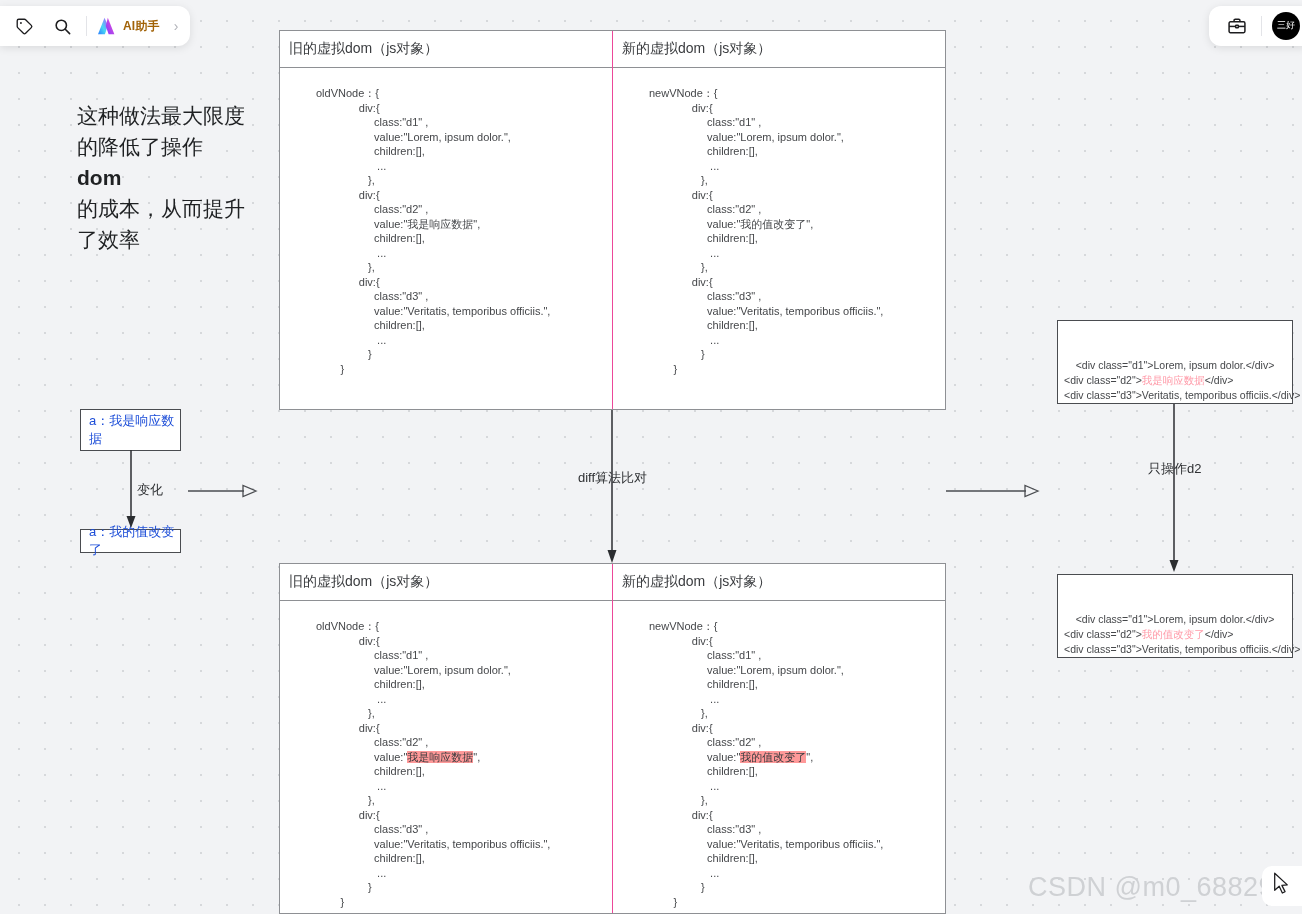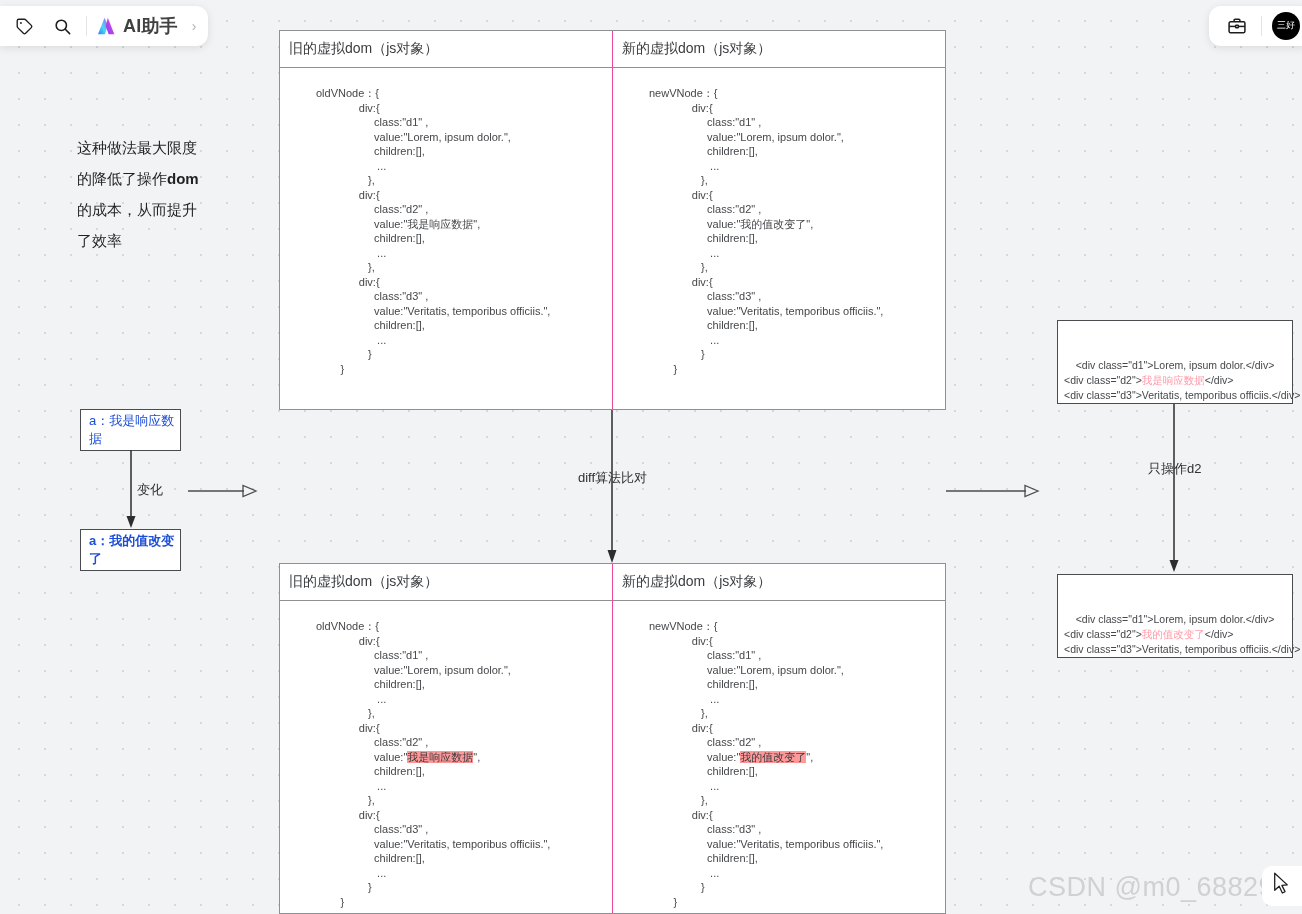--- a/index.html
+++ b/index.html
@@ -25,21 +25,21 @@
     display: flex; align-items: center;
     background: #ffffff;
     border-radius: 0 12px 12px 0;
     box-shadow: 0 2px 8px rgba(0,0,0,0.10);
     padding: 0 12px 0 10px;
   }
   .tl-ico { width: 28px; height: 28px; display: flex; align-items: center; justify-content: center; cursor: pointer; }
   .tl-div { width: 1px; height: 20px; background: #e3e4e8; margin: 0 10px; }
   .ai-group { display: flex; align-items: center; gap: 6px; cursor: pointer; }
   .ai-logo { width: 20px; height: 18px; }
-  .ai-label { font-size: 18px; font-weight: bold; color: #404040; letter-spacing: .2px; }
+  .ai-label { font-size: 12px; font-weight: bold; color: #a16207; letter-spacing: .2px; }
   .ai-chev { color: #b0b2b8; font-size: 14px; margin-left: 8px; }
 
   
   .tr-bar {
     position: absolute; right: -4px; top: 6px;
     height: 40px;
     display: flex; align-items: center;
     background: #ffffff;
     border-radius: 12px 0 0 12px;
     box-shadow: 0 2px 8px rgba(0,0,0,0.10);
@@ -56,21 +56,21 @@
   
   .page-title {
     position: absolute; left: 0; right: 0; top: 2px;
     text-align: center;
     font-size: 16px; color: #2e3033;
   }
 
   
   .note {
     position: absolute; left: 77px; top: 100px; width: 170px;
-    font-size: 15px; line-height: 31px; color: #1f2123; margin-top: 32px;
+    font-size: 21px; line-height: 31px; color: #1f2123;
   }
   .note b { font-weight: bold; }
 
   
   .vbox {
     position: absolute;
     background: #ffffff;
     border: 1px solid #8e9094;
     box-sizing: border-box;
   }
@@ -290,21 +290,21 @@
                    value:"Veritatis, temporibus officiis.",
                    children:[],
                     ...
                  }
         }</span></div>
       </div>
     </div>
   </div>
 
   <div class="sbox" style="left:80px; top:409px; width:101px; height:42px;">a：我是响应数据</div>
-  <div class="sbox" style="left:80px; top:529px; width:101px; height:42px;font-weight:bold;">a：我的值改变了</div>
+  <div class="sbox" style="left:80px; top:529px; width:101px; height:24px;">a：我的值改变了</div>
   <div class="lbl" style="left:113px; top:481px;margin-left:24px;">变化</div>
 
   <svg class="arrow-svg" style="left:124px; top:450px; width:16px; height:82px;">
     <line x1="7" y1="0" x2="7" y2="68" stroke="#2b2d30" stroke-width="1.5"></line>
     <polygon points="7,78 2.5,66 11.5,66" fill="#2b2d30"></polygon>
   </svg>
 
   <svg class="arrow-svg" style="left:188px; top:483px; width:72px; height:18px;">
     <line x1="0" y1="8" x2="56" y2="8" stroke="#4a4c50" stroke-width="1.3"></line>
     <polygon points="68,8 55,2.5 55,13.5" fill="none" stroke="#4a4c50" stroke-width="1.3"></polygon>

